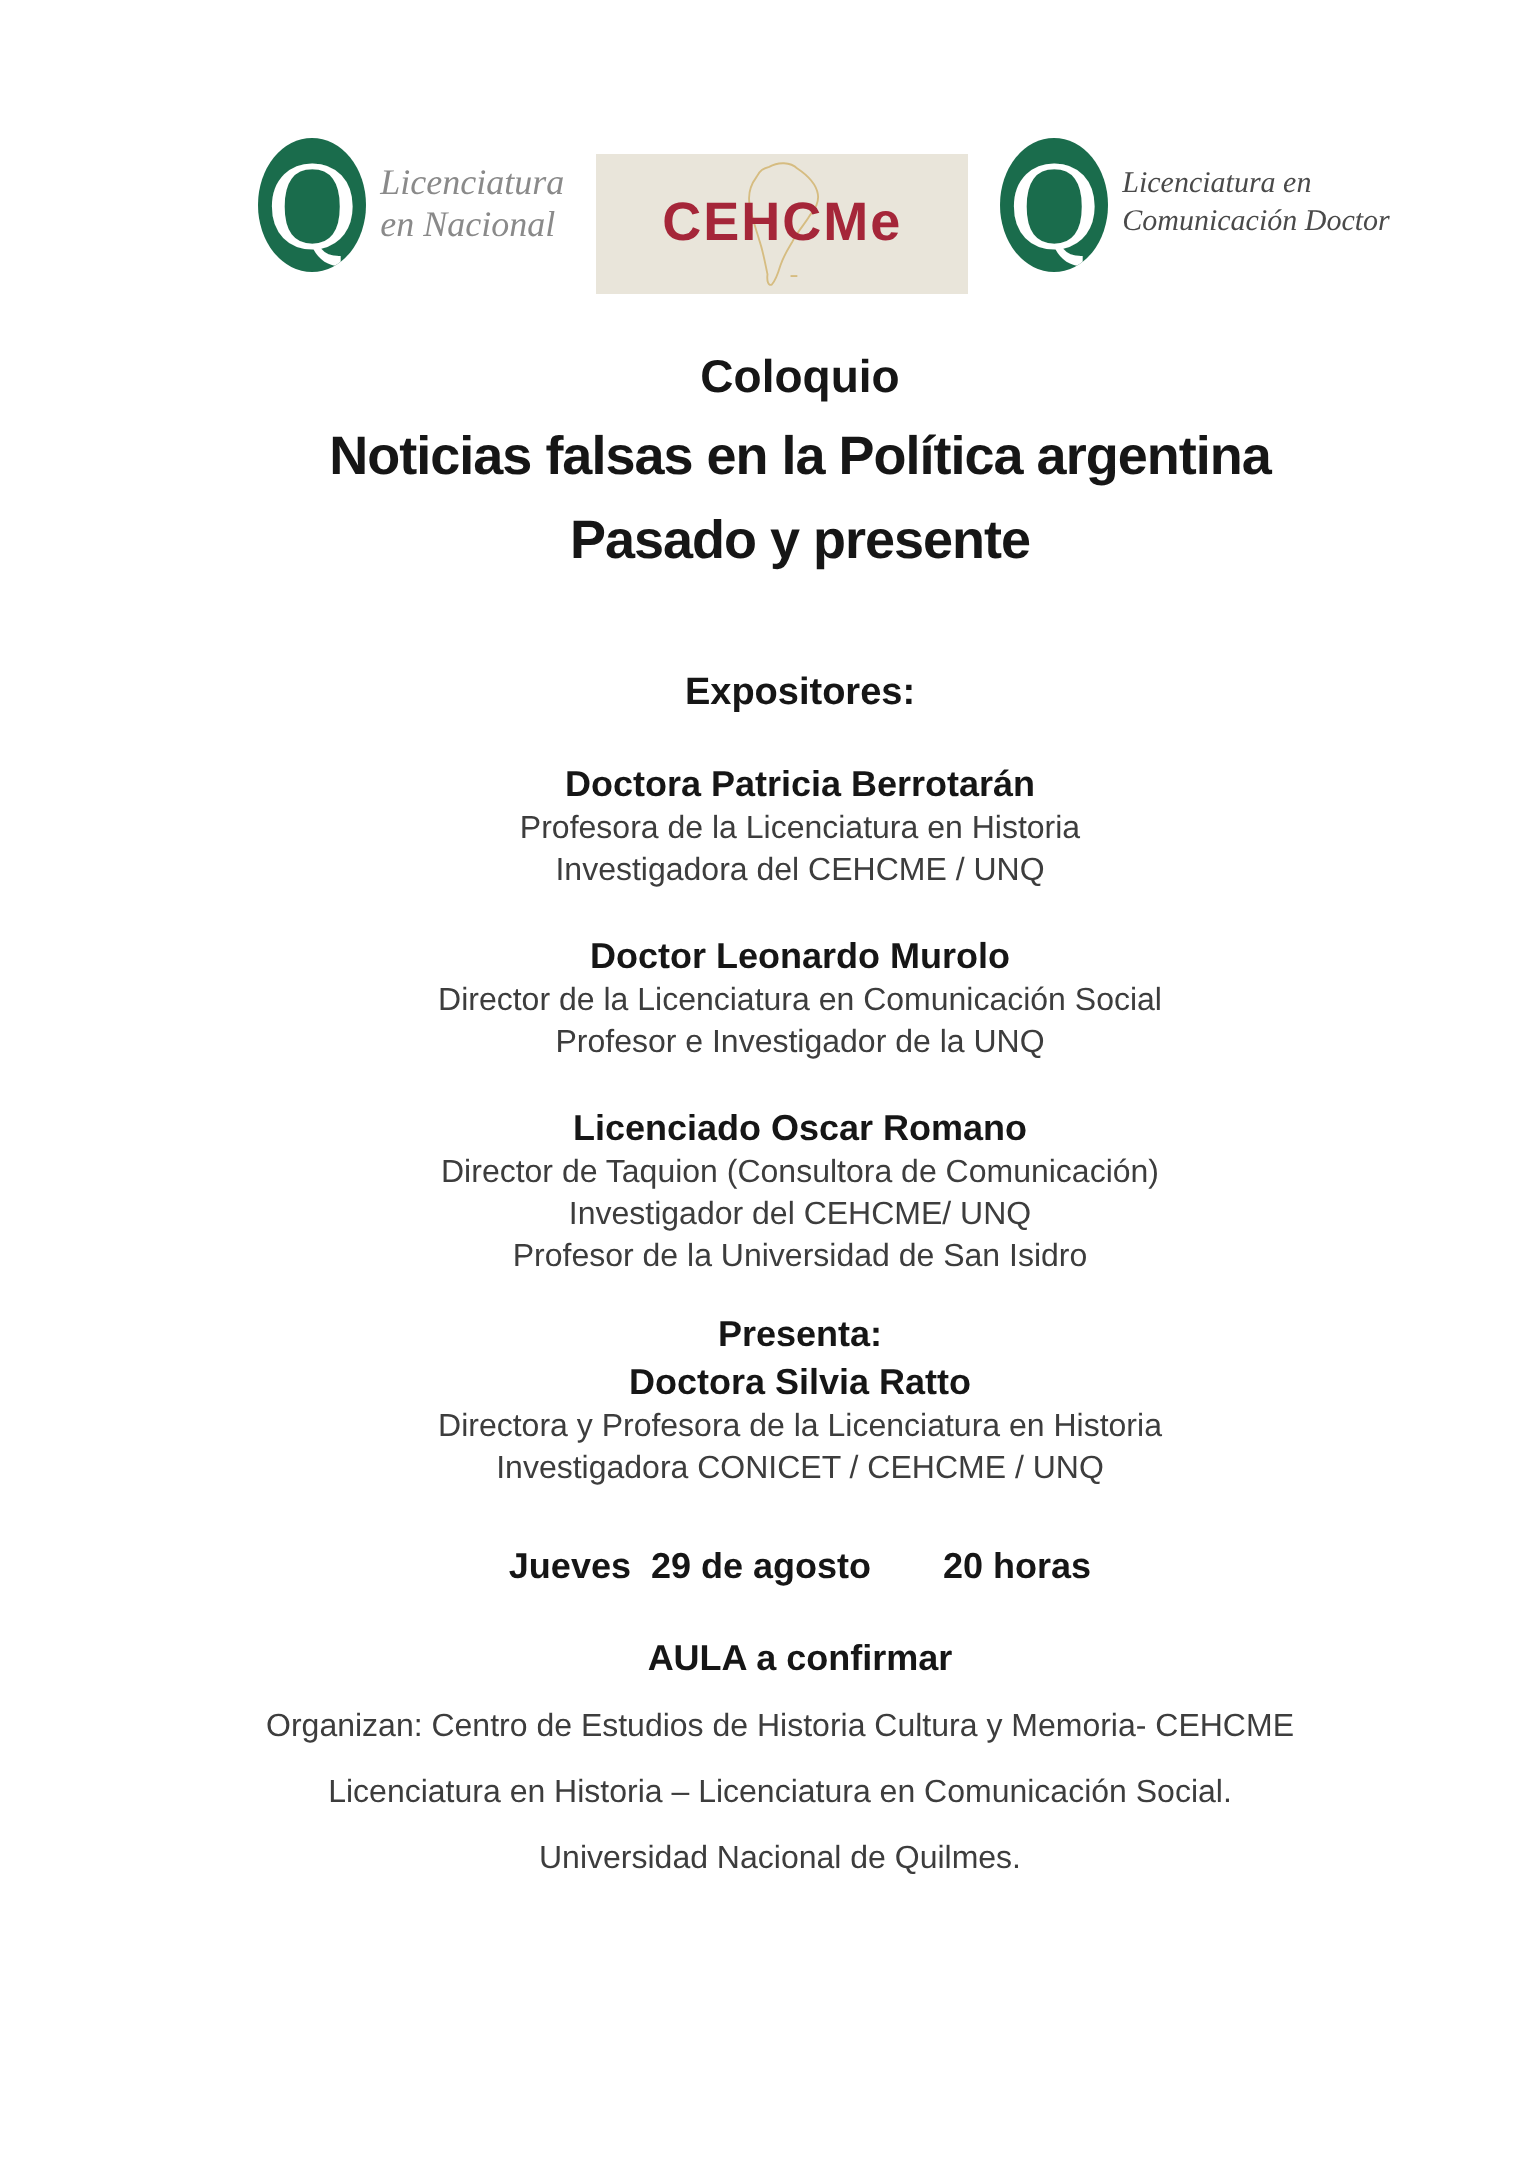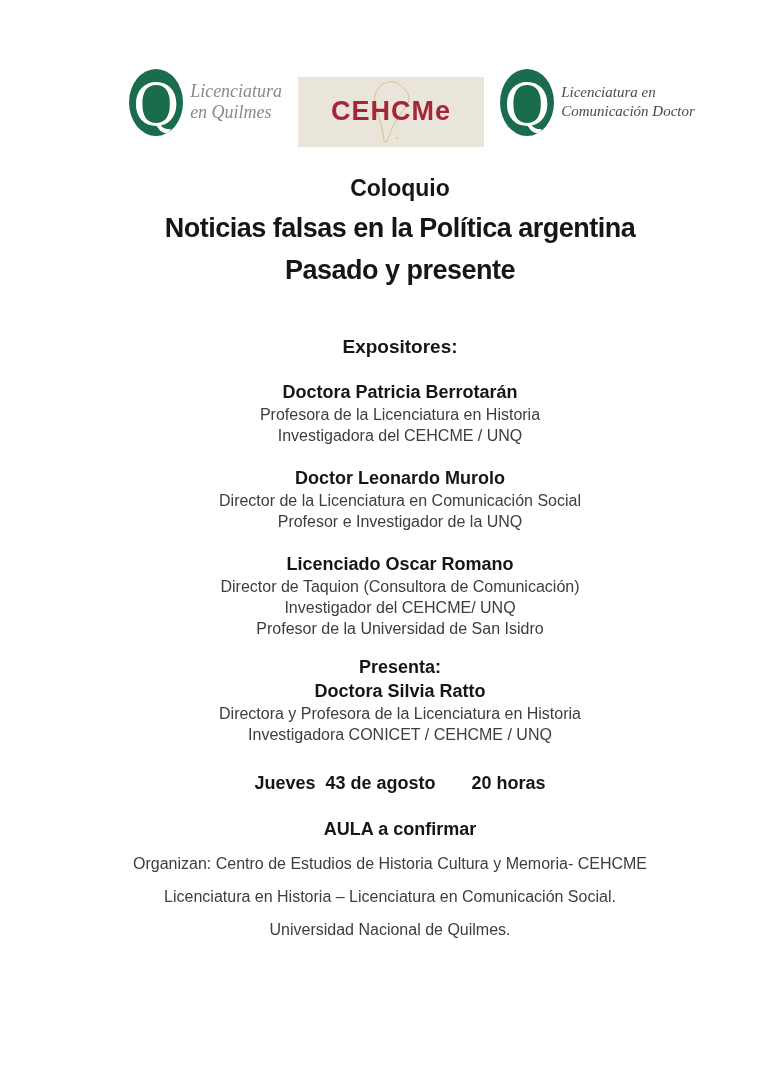--- a/index.html
+++ b/index.html
@@ -88,21 +88,21 @@
 <div class="page">
 
   <header class="logo-row">
 
     <div class="unq-logo">
       <span class="q-badge">
         <span class="q-letter">Q</span>
       </span>
       <span class="logo-caption caption-historia">
         <span>Licenciatura</span>
-        <span>en Quilmes</span>
+        <span>en Nacional</span>
       </span>
     </div>
 
     <div class="cehcme-box">
       <svg class="cehcme-map" viewBox="0 0 120 150" xmlns="http://www.w3.org/2000/svg">
         <path d="M45,8 C55,2 70,2 78,10 C90,18 100,28 102,40 C104,52 96,60 92,66
                  C86,76 78,84 72,96 C66,106 62,112 58,124 C55,134 52,142 48,146
                  C44,148 42,142 43,134 C40,120 38,108 34,96 C30,82 24,66 22,52
                  C20,40 24,28 30,20 C34,12 38,10 45,8 Z" fill="none" stroke="#d3b672" stroke-width="2.2"></path>
         <path d="M70,136 L78,136" fill="none" stroke="#d3b672" stroke-width="2.2"></path>
@@ -150,21 +150,21 @@
     </section>
 
     <section class="presenta">
       <p class="presenta-heading">Presenta:</p>
       <p class="speaker-name">Doctora Silvia Ratto</p>
       <p class="speaker-line">Directora y Profesora de la Licenciatura en Historia</p>
       <p class="speaker-line">Investigadora CONICET / CEHCME / UNQ</p>
     </section>
 
     <p class="event-line">
-      <span class="event-day-date">Jueves  43 de agosto</span><span class="event-gap"></span><span>20 horas</span>
+      <span class="event-day-date">Jueves  29 de agosto</span><span class="event-gap"></span><span>20 horas</span>
     </p>
 
     <p class="venue-line">AULA a confirmar</p>
 
     <footer class="footer">
       <p>Organizan: Centro de Estudios de Historia Cultura y Memoria- CEHCME</p>
       <p>Licenciatura en Historia – Licenciatura en Comunicación Social.</p>
       <p>Universidad Nacional de Quilmes.</p>
     </footer>
 

